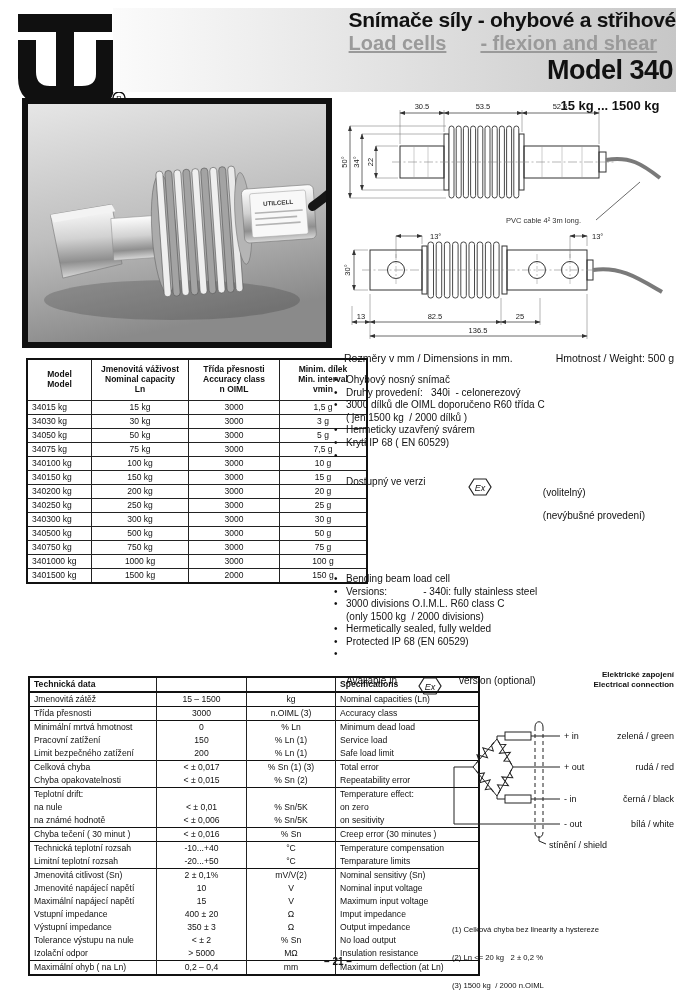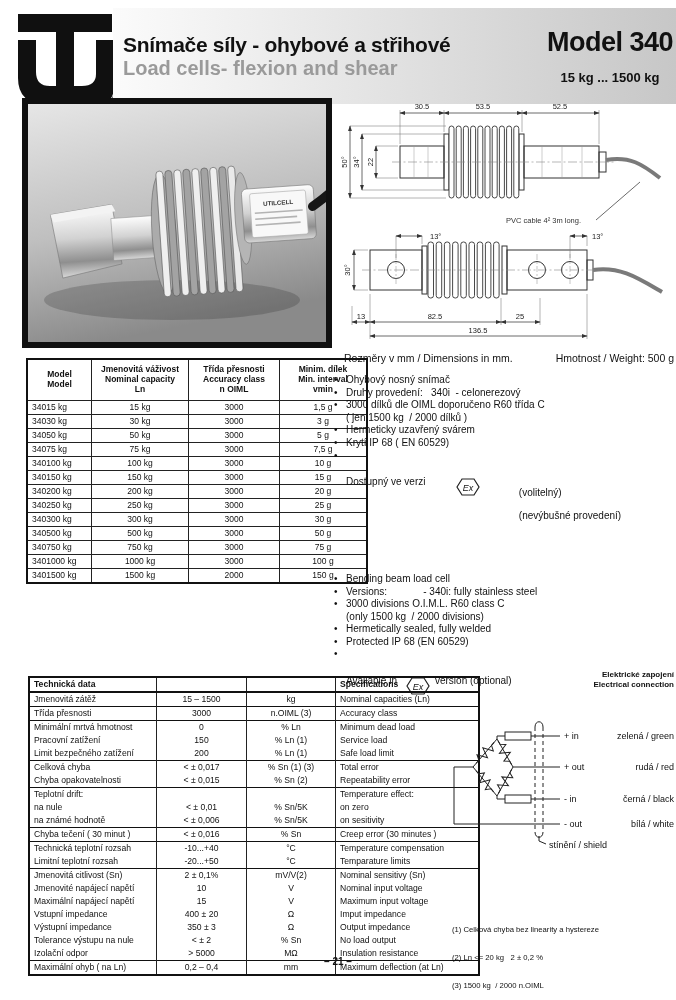--- a/index.html
+++ b/index.html
@@ -2,26 +2,26 @@
 <html><head>
 <meta charset="utf-8">
 <style>
   html,body{margin:0;padding:0;background:#dcdcdc;}
   .page{position:relative;width:676px;height:1000px;margin:0 auto;background:#ffffff;
         font-family:"Liberation Sans",sans-serif;color:#111;overflow:hidden;}
 
   
   .header{position:absolute;left:0;top:4px;width:676px;height:92px;}
   .logo{position:absolute;left:12px;top:2px;}
-  .band{position:absolute;left:113px;top:4px;width:563px;height:96px;
+  .band{position:absolute;left:113px;top:4px;width:563px;height:84px;
         background:linear-gradient(90deg,#fbfbfb 0%,#ececec 30%,#c7c7c7 100%);
-        display:flex;align-items:center;}
+        display:flex;align-items:flex-end;flex-direction:column;}
   .titles{flex:1;padding-left:10px;}
   .t-cs{font-size:21px;font-weight:bold;letter-spacing:-0.3px;white-space:pre;}
-  .t-en{font-size:20px;font-weight:bold;color:#9a9a9a;display:flex;white-space:pre;}
+  .t-en{font-size:20px;font-weight:bold;color:#9a9a9a;display:flex;gap:34px;white-space:pre;text-decoration:underline;}
   .model-block{text-align:right;padding-right:3px;}
   .m-name{font-size:27px;font-weight:bold;letter-spacing:-0.5px;}
   .m-range{font-size:13px;font-weight:bold;margin-top:12px;text-align:center;}
 
   
   .photo{position:absolute;left:22px;top:98px;}
   .dwg1{position:absolute;left:340px;top:98px;}
   .dwg2{position:absolute;left:340px;top:226px;}
   .dim-caption{position:absolute;left:344px;top:352px;width:330px;display:flex;
                justify-content:space-between;font-size:10.5px;}
@@ -35,21 +35,21 @@
   .cap-table td{text-align:center;}
   .cap-c1{width:55px;}.cap-c2{width:88px;}.cap-c3{width:82px;}.cap-c4{width:78px;}
   .mrow{display:flex;}
 
   
   .features{position:absolute;left:332px;top:374px;width:332px;font-size:10px;line-height:12.6px;}
   .features ul{list-style:none;margin:0;padding:0;}
   .features li{position:relative;padding-left:14px;white-space:pre-wrap;}
   .features li.bul::before{content:"\2022";position:absolute;left:2px;top:0;}
   .feat-gap{height:14px;}
-  .exline{display:flex;align-items:flex-start;gap:0;}
+  .exline{display:flex;align-items:flex-start;gap:12px;}
   .exline .extxt{padding-top:1px;}
   .ex-badge{margin-left:26px;flex:0 0 auto;}
   .ex-badge.en{margin-left:4px;}
   .exnote{font-size:10px;line-height:11.8px;}
 
   
   .spec-table{position:absolute;left:28px;top:676px;border-collapse:collapse;
               border:2px solid #111;table-layout:fixed;}
   .spec-table th,.spec-table td{font-size:8.6px;padding:0 4px;height:13px;line-height:1.05;
               border-left:1px solid #222;overflow:hidden;white-space:nowrap;}

